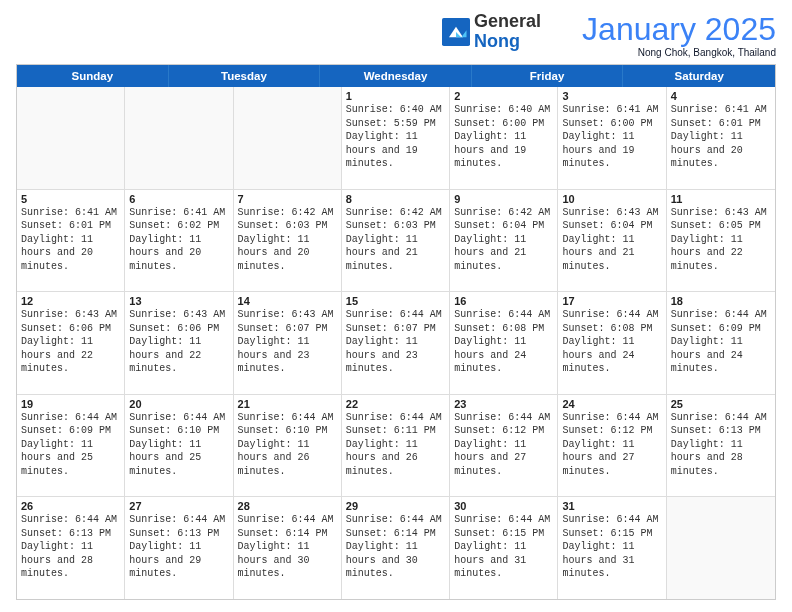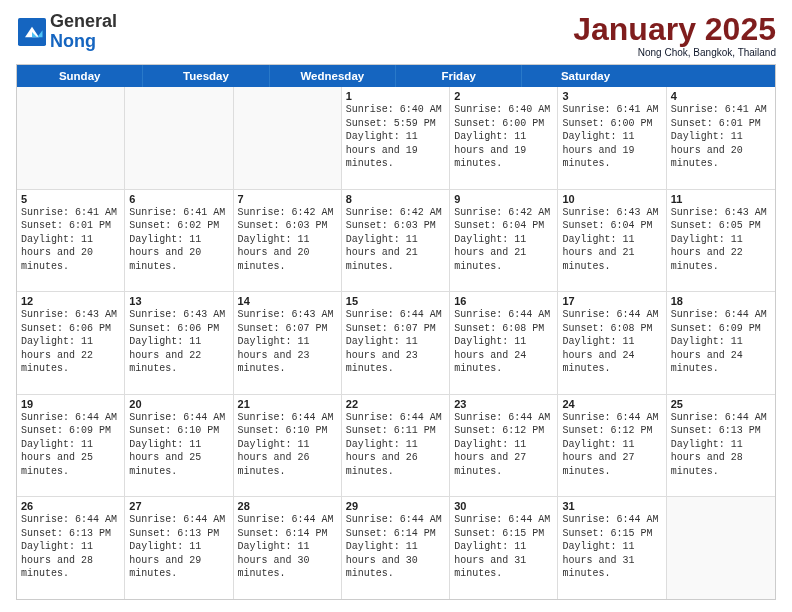--- a/index.html
+++ b/index.html
@@ -12,23 +12,24 @@
     }
     .page {
       width: 792px;
       height: 612px;
       padding: 12px 16px 12px 16px;
       display: flex;
       flex-direction: column;
     }
     .header {
       display: flex;
-      justify-content: space-between;
+      justify-content: flex-end;
       align-items: flex-start;
       margin-bottom: 6px;
+      gap: 41px;
     }
     .logo {
       display: flex;
       align-items: center;
       gap: 0;
     }
     .logo-text {
       font-size: 18px;
       font-weight: bold;
       line-height: 1.1;
@@ -38,37 +39,37 @@
     .logo-icon {
       width: 28px;
       height: 28px;
       margin-left: 2px;
     }
     .title-block {
       text-align: right;
     }
     .month-title {
       font-size: 32px;
-      font-weight: bold;
-      color: #7f1d1d;
+      font-weight: normal;
+      color: #3b82f6;
       line-height: 1.1;
     }
     .location-title {
       font-size: 10px;
       color: #0f172a;
     }
     .calendar {
       flex: 1;
       display: flex;
       flex-direction: column;
       border: 1px solid #ccc;
     }
     .cal-header {
       display: grid;
-      grid-template-columns: repeat(6, 1fr);
+      grid-template-columns: repeat(5, 1fr);
       background: #1565c0;
     }
     .cal-header-cell {
       color: #fff;
       font-size: 11.5px;
       font-weight: bold;
       padding: 5px 4px;
       text-align: center;
       border-right: 1px solid #2979c9;
     }

